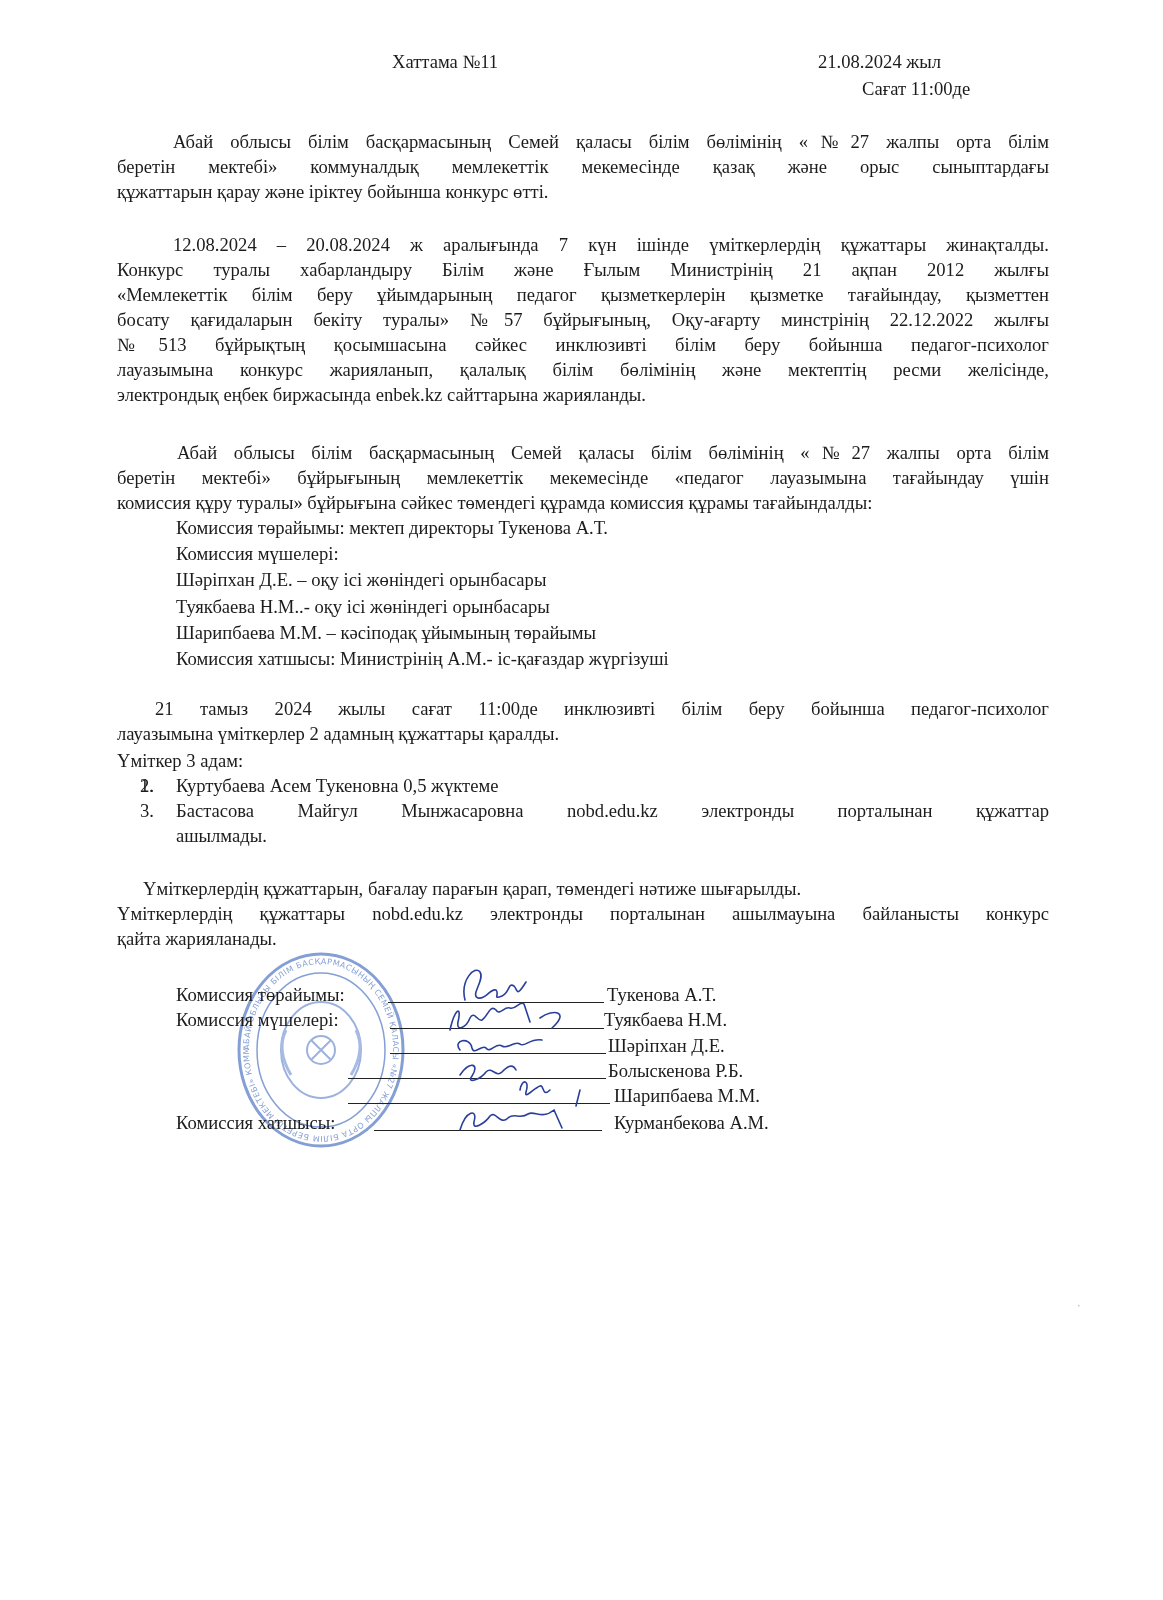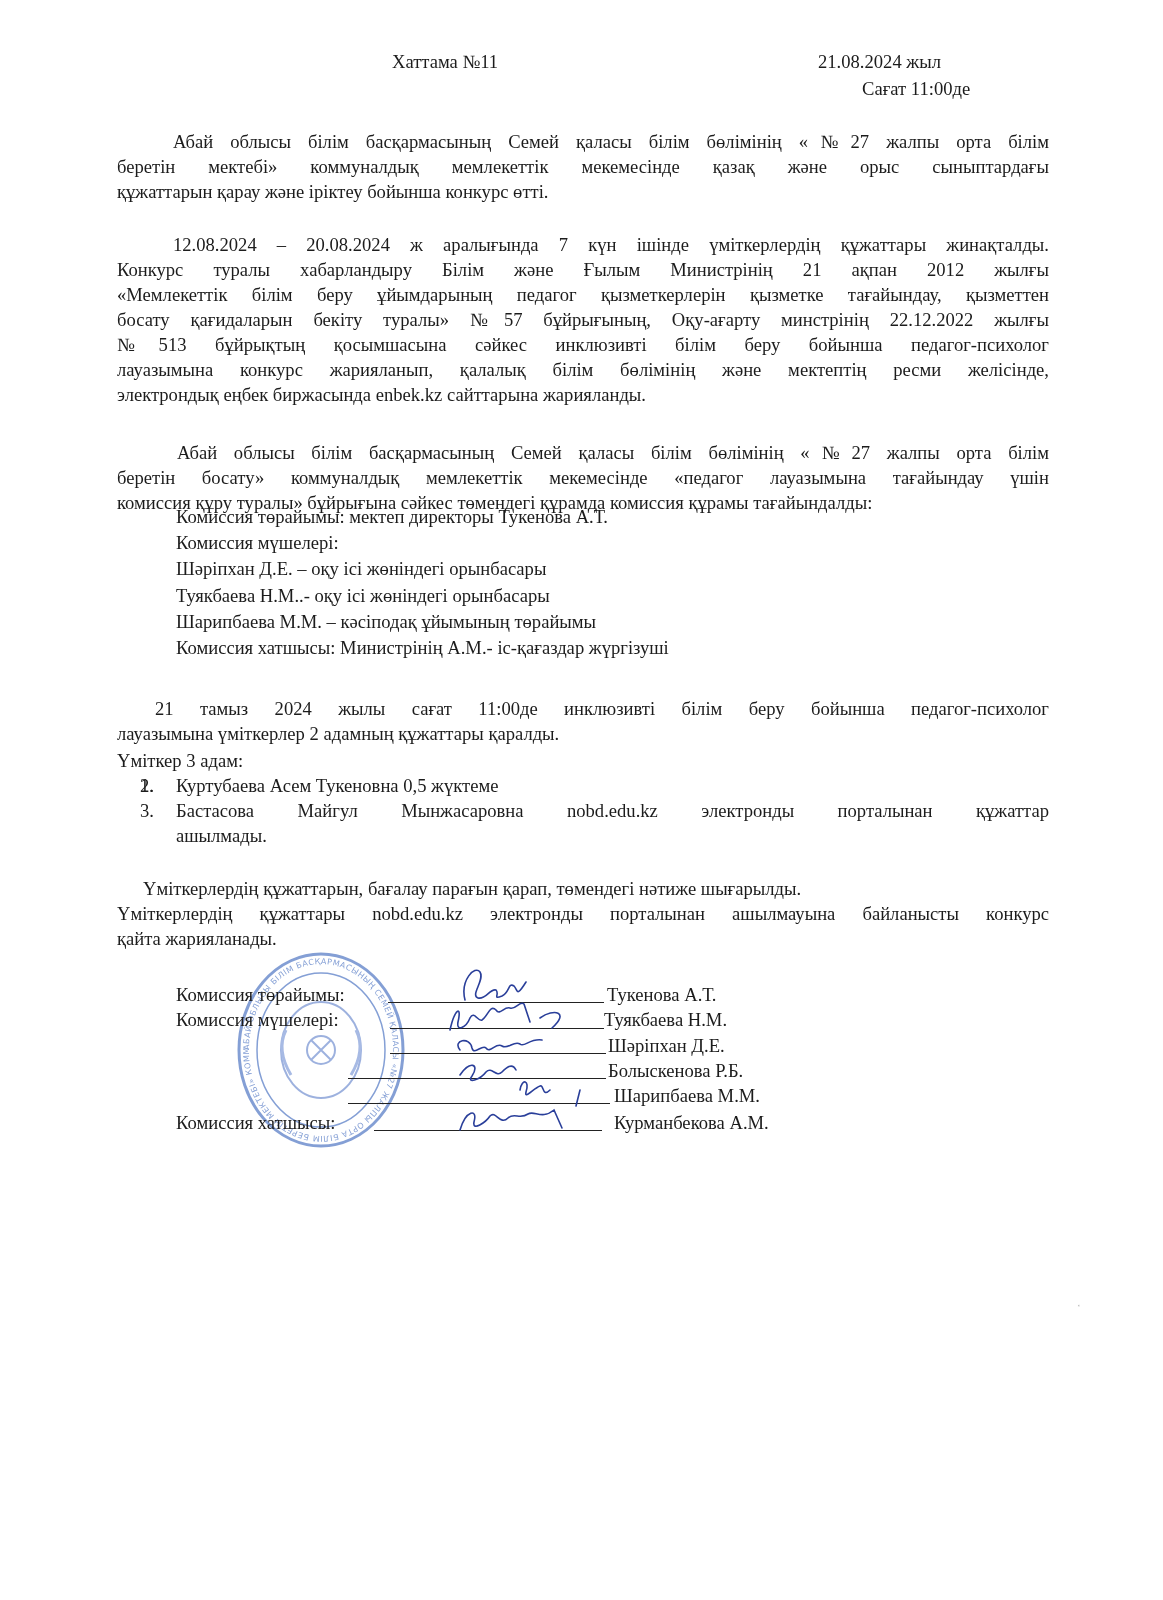--- a/index.html
+++ b/index.html
@@ -12,21 +12,21 @@
     .abs { position: absolute; white-space: nowrap; }
     .head-title { left: 392px; top: 49px; }
     .head-date { left: 818px; top: 49px; }
     .head-time { left: 822px; top: 76px; margin-left: 40px; }
     .block { position: absolute; left: 117px; width: 932px; text-align: justify; }
     .line { display: block; text-align: justify; text-align-last: justify; }
     .line.last { text-align-last: left; }
     .p1 { top: 129px; }
     .p2 { top: 232px; }
     .p3 { top: 440px; }
-    .comm { position: absolute; left: 176px; top: 504px; }
+    .comm { position: absolute; left: 176px; top: 515px; }
     .comm div { height: 26.2px; white-space: nowrap; }
     .p4 { top: 696px; }
     .cand-h { position: absolute; left: 117px; top: 748px; white-space: nowrap; }
     .cands { position: absolute; left: 140px; top: 773px; width: 909px; margin: 0; padding: 0; list-style: none; }
     .cands li { position: relative; padding-left: 36px; }
     .cands li .num { position: absolute; left: 0; top: 0; }
     .p5 { top: 876px; }
     .sig { position: absolute; white-space: nowrap; }
     .sig-line { position: absolute; height: 1px; background: #222; }
     .stamp { position: absolute; left: 236px; top: 950px; width: 170px; height: 200px; opacity: 0.75; }
@@ -53,21 +53,21 @@
     <span class="line">Конкурс туралы хабарландыру  Білім және Ғылым Министрінің 21 ақпан 2012 жылғы</span>
     <span class="line">«Мемлекеттік білім беру ұйымдарының педагог қызметкерлерін қызметке тағайындау, қызметтен</span>
     <span class="line">босату қағидаларын бекіту туралы» №57 бұйрығының, Оқу-ағарту минстрінің 22.12.2022 жылғы</span>
     <span class="line">№513 бұйрықтың  қосымшасына сәйкес  инклюзивті білім беру бойынша педагог-психолог</span>
     <span class="line">лауазымына конкурс жарияланып, қалалық білім бөлімінің және мектептің ресми  желісінде,</span>
     <span class="line last">электрондық еңбек биржасында enbek.kz  сайттарына жарияланды.</span>
   </div>
 
   <div class="block p3">
     <span class="line" style="padding-left:60px">Абай облысы білім басқармасының Семей қаласы білім бөлімінің «№27 жалпы орта білім</span>
-    <span class="line">беретін босату» коммуналдық мемлекеттік мекемесінде  «педагог лауазымына тағайындау үшін</span>
+    <span class="line">беретін мектебі» бұйрығының мемлекеттік мекемесінде  «педагог лауазымына тағайындау үшін</span>
     <span class="line last">комиссия құру туралы» бұйрығына сәйкес төмендегі құрамда комиссия құрамы тағайындалды:</span>
   </div>
 
   <div class="comm">
     <div>Комиссия төрайымы: мектеп директоры Тукенова А.Т.</div>
     <div>Комиссия мүшелері:</div>
     <div>Шәріпхан Д.Е. – оқу ісі жөніндегі орынбасары</div>
     <div>Туякбаева Н.М..- оқу ісі жөніндегі орынбасары</div>
     <div>Шарипбаева М.М. – кәсіподақ ұйымының төрайымы</div>
     <div>Комиссия хатшысы: Министрінің А.М.- іс-қағаздар жүргізуші</div>

